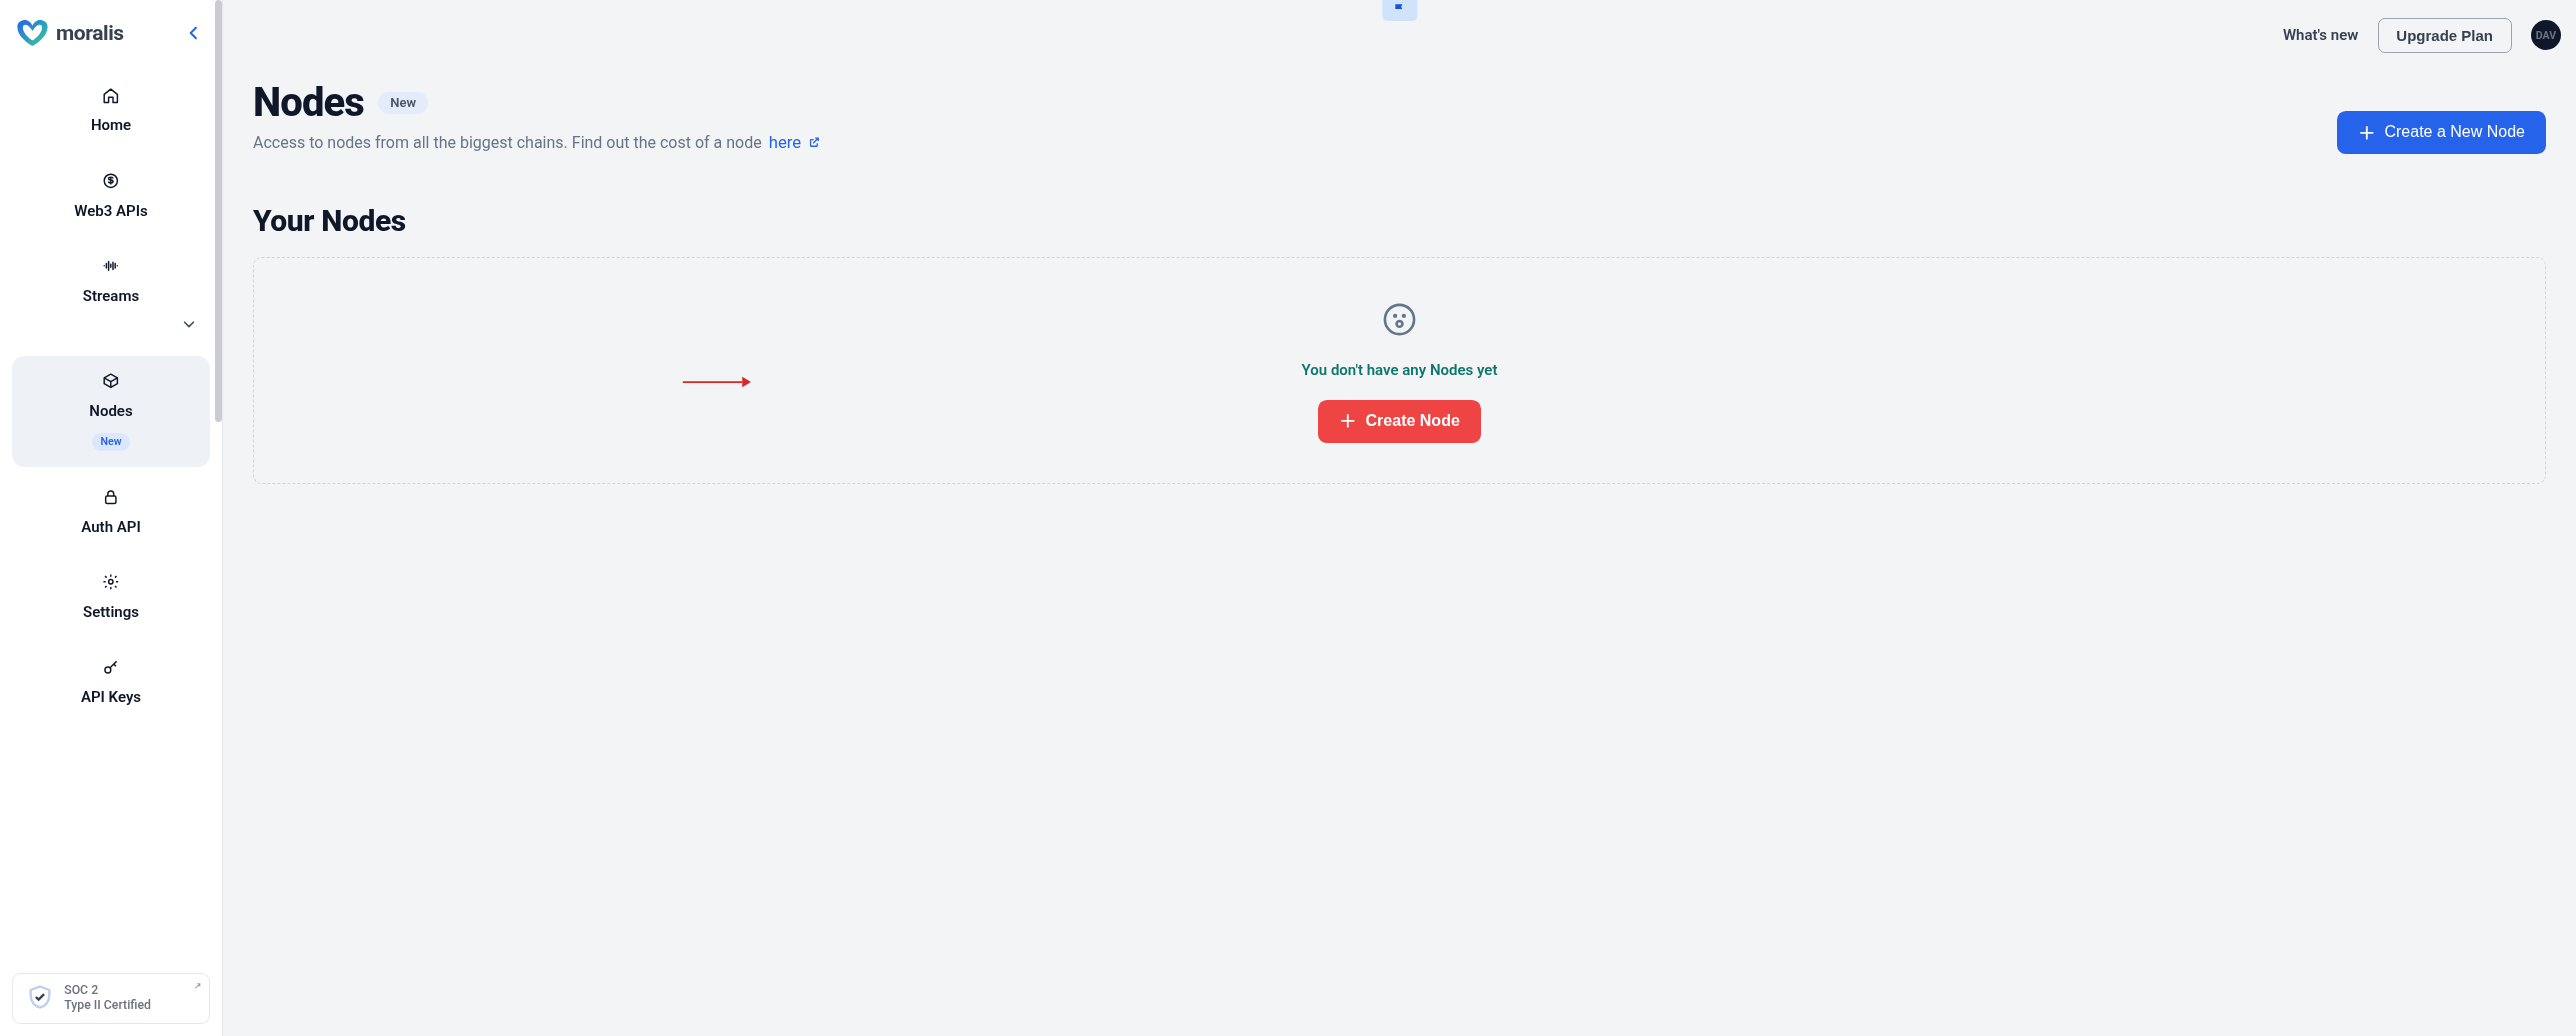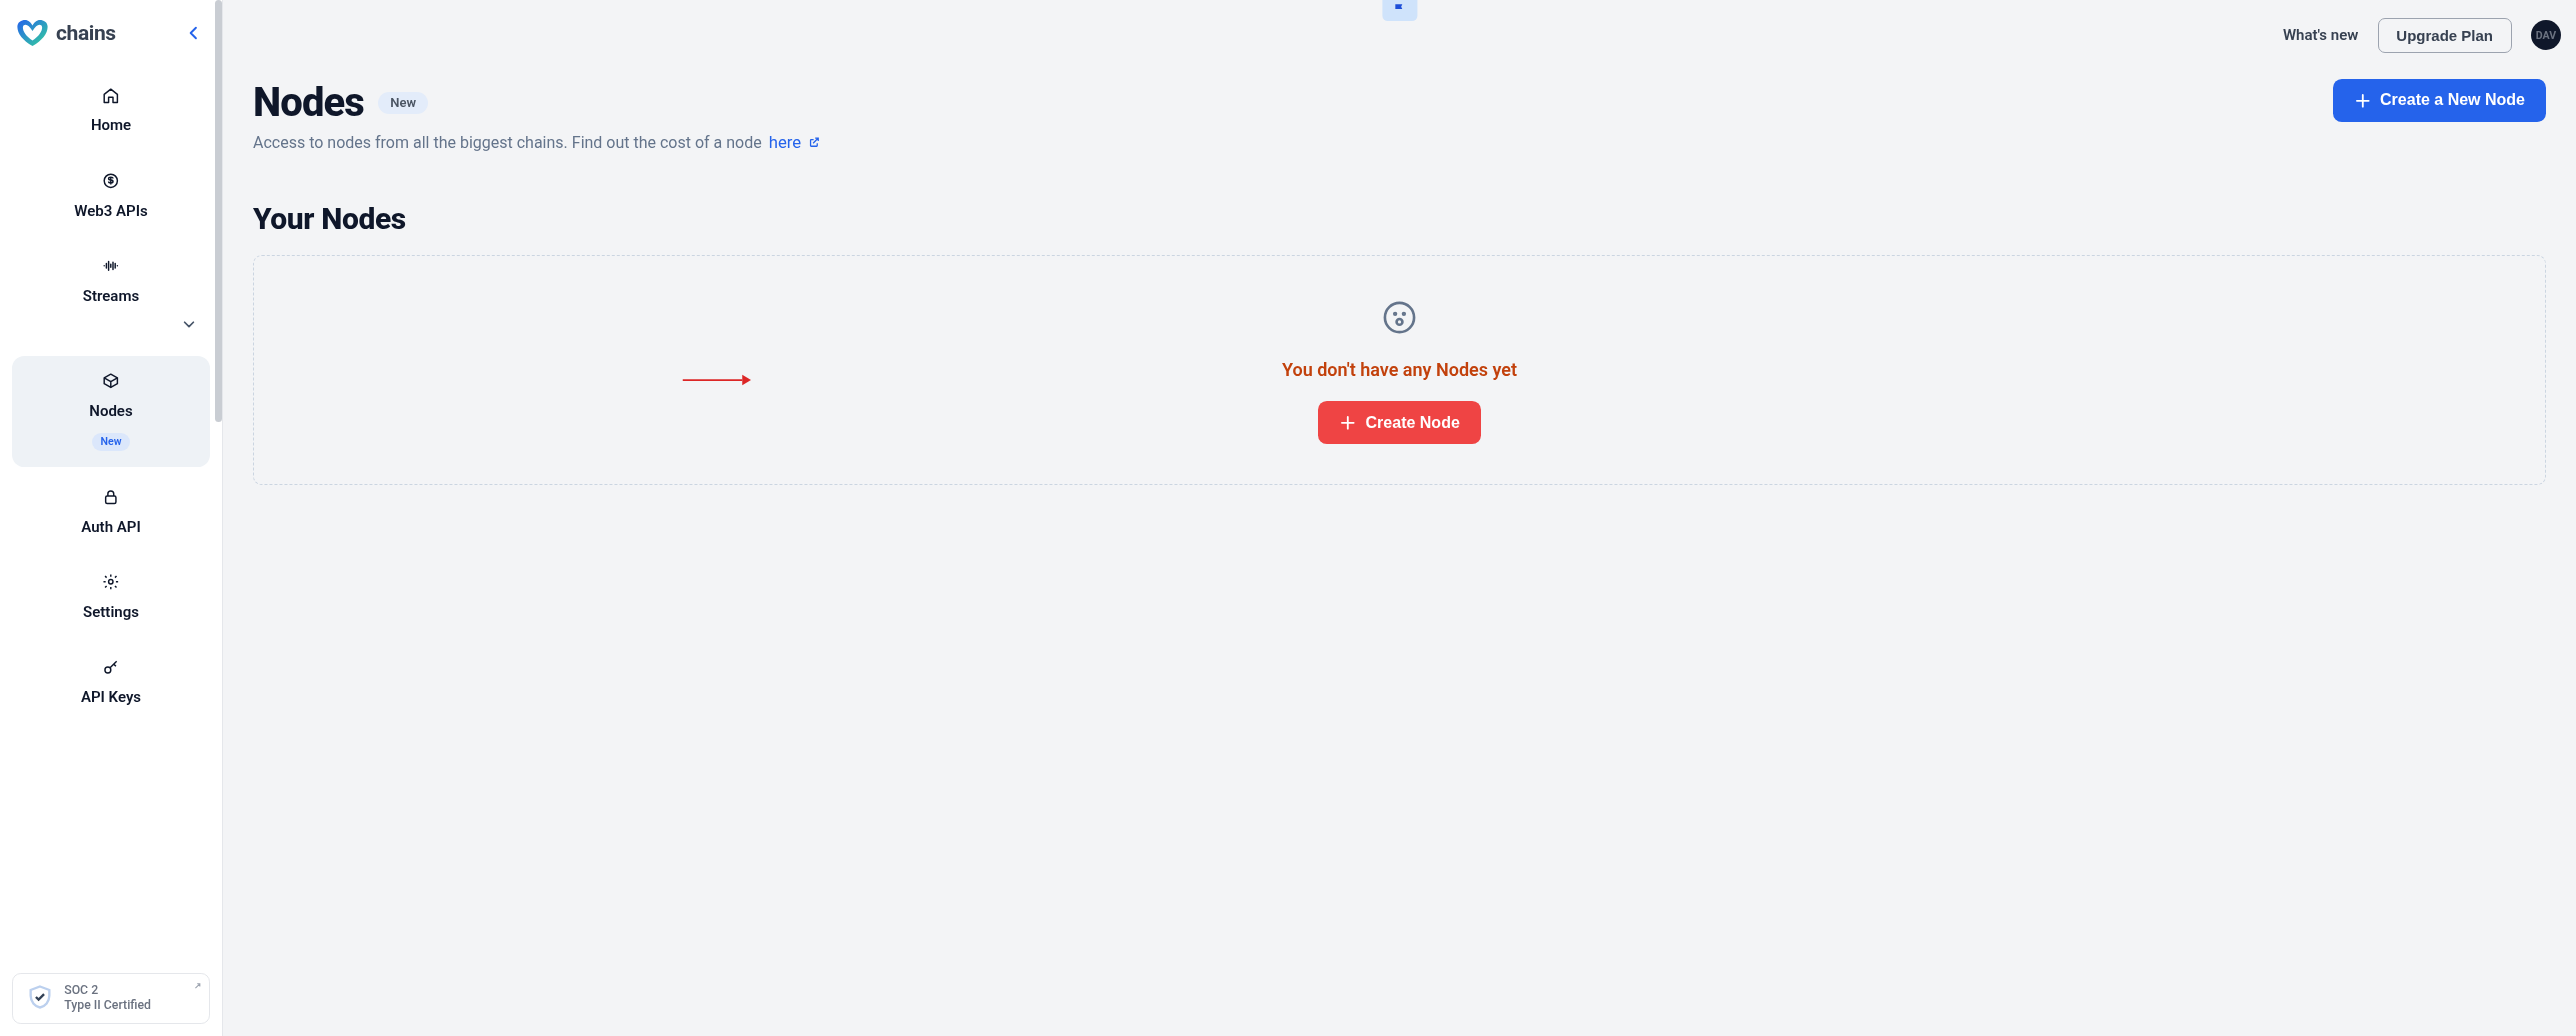--- a/index.html
+++ b/index.html
@@ -192,45 +192,46 @@
   }
   .subtitle a { color:#2563eb; font-weight:400; text-decoration:none; font-size:16.7px;}
   .ext-icon { color:#2563eb; }
   .primary-btn {
     background:#2563eb;
     color:#fff;
     border:none;
     border-radius:8.8px;
     padding:12.3px 21px;
     font-size:16px;
-    font-weight:700;
+    font-weight:400;
     display:flex; align-items:center; gap:8.8px;
     cursor:pointer;
+    margin-top:32px;
   }
   .plus { width:17.6px; height:17.6px; }
   .section-title {
     margin-top:49px;
     font-size:30px;
     font-weight:800;
     letter-spacing:-0.4px;
   }
   .empty-box {
     margin-top:19.4px;
     border:1.8px dashed #cbd5e1;
     border-radius:8.8px;
     padding:44px 17.6px 40px 17.6px;
     display:flex;
     flex-direction:column;
     align-items:center;
     gap:21px;
     position:relative;
   }
   .empty-text {
-    color:#c2410c;
-    font-size:18px;
+    color:#0f766e;
+    font-size:15px;
     font-weight:600;
   }
   .create-node-btn {
     background:#ef4444;
     color:#fff;
     border:none;
     border-radius:8.8px;
     padding:12.3px 21px;
     font-size:16px;
     font-weight:600;
@@ -259,21 +260,21 @@
             <defs>
               <linearGradient id="lg" x1="0" y1="0" x2="1" y2="1">
                 <stop offset="0%" stop-color="#2563eb"></stop>
                 <stop offset="100%" stop-color="#34d399"></stop>
               </linearGradient>
             </defs>
             <path d="M24 40 C10 32 2 22 2 12 C2 5 8 2 13 2 C18 2 22 6 24 10 C26 6 30 2 35 2 C40 2 46 5 46 12 C46 22 38 32 24 40 Z
                      M24 32 C15 26 10 19 10 13 C10 10 12 9 14 9 C17 9 20 12 24 18 C28 12 31 9 34 9 C36 9 38 10 38 13 C38 19 33 26 24 32 Z" fill="url(#lg)" fill-rule="evenodd"></path>
           </svg>
         </span>
-        <span class="logo-word">chains</span>
+        <span class="logo-word">moralis</span>
       </div>
       <div class="collapse-btn">
         <svg width="10.6" height="14" viewBox="0 0 12 16">
           <path d="M9 2 L3 8 L9 14" stroke="currentColor" stroke-width="2.2" fill="none" stroke-linecap="round" stroke-linejoin="round"></path>
         </svg>
       </div>
     </div>
 
     <nav class="nav">
       <div class="nav-item">

